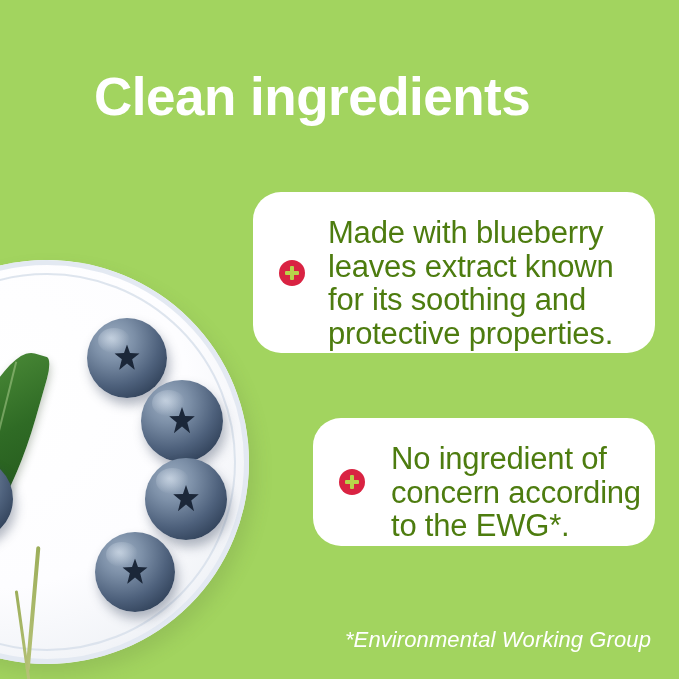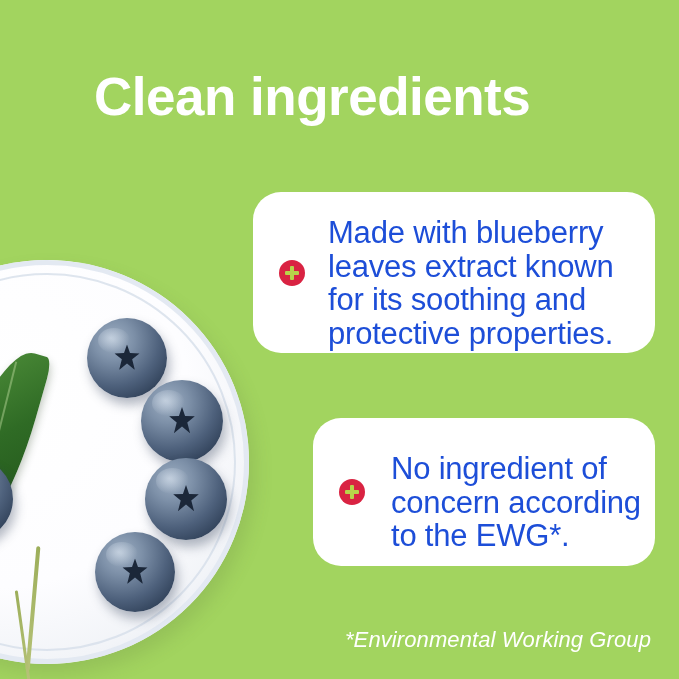--- a/index.html
+++ b/index.html
@@ -132,21 +132,21 @@
   #card-ingredients {
     left: 253px;
     top: 192px;
     width: 402px;
     height: 161px;
   }
   #card-ewg {
     left: 313px;
     top: 418px;
     width: 342px;
-    height: 148px;
+    height: 128px;
   }
   .plus-badge {
     flex: 0 0 auto;
     width: 26px;
     height: 26px;
     border-radius: 50%;
     background: #d92342;
     position: relative;
     margin-left: 26px;
   }
@@ -162,21 +162,21 @@
     width: 14px;
     height: 4px;
   }
   .plus-badge .bar-v {
     left: 11px;
     top: 6px;
     width: 4px;
     height: 14px;
   }
   .card-text {
-    color: #1d4ed8;
+    color: #4d7c0f;
     font-size: 31px;
     line-height: 33.5px;
     margin-left: 23px;
     margin-right: 10px;
     letter-spacing: -0.2px;
     margin-top: 21px;
   }
   #card-ewg .card-text {
     margin-left: 26px;
   }

